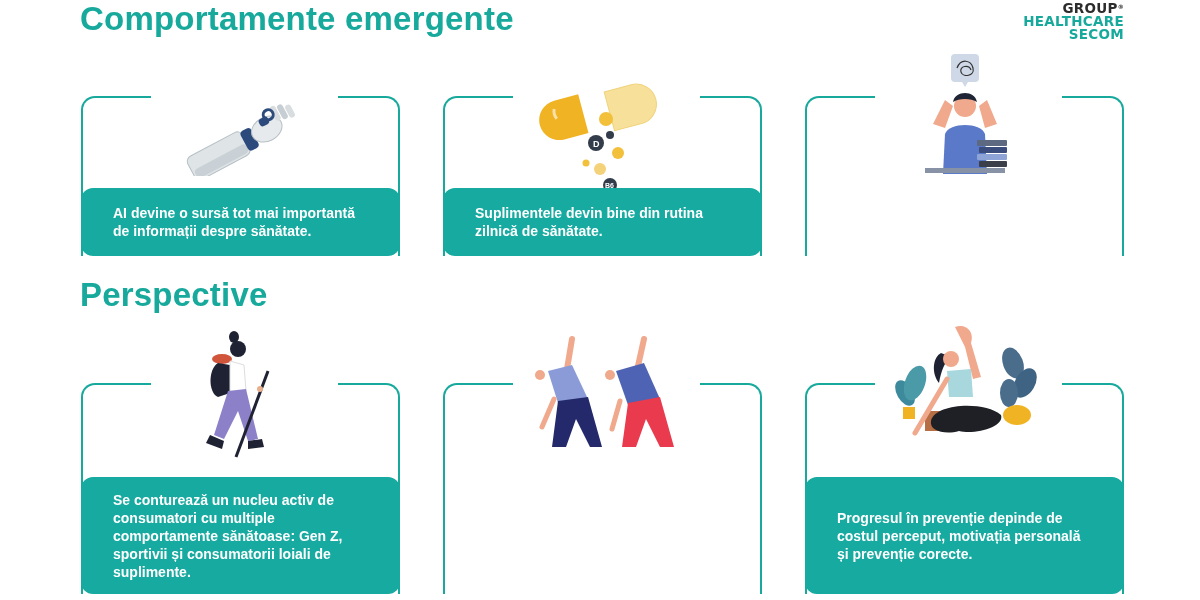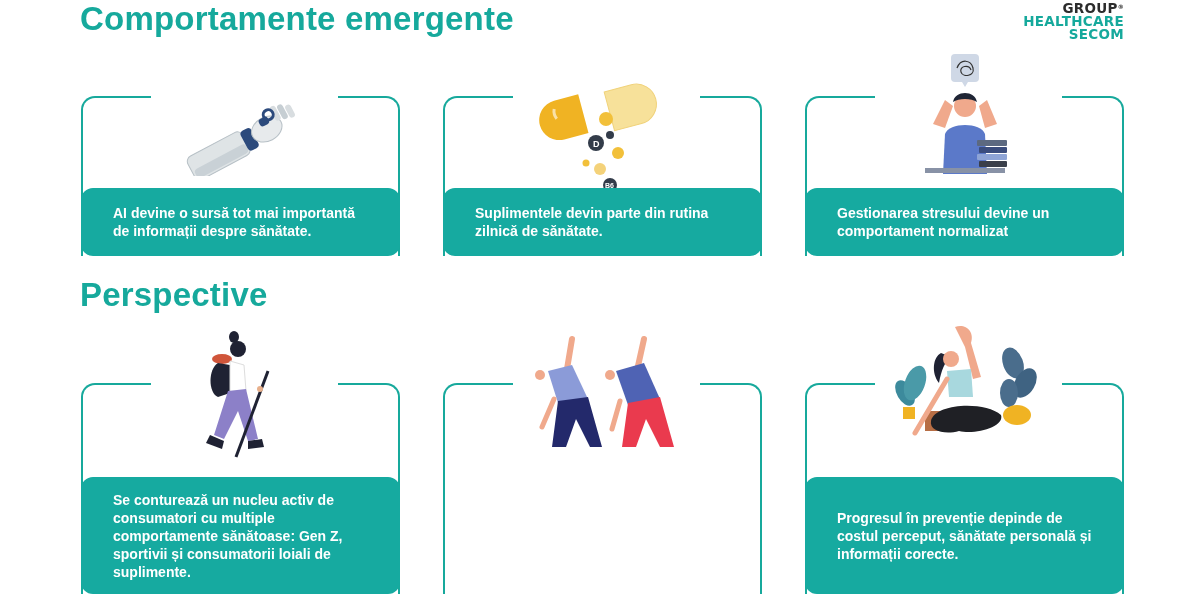--- a/index.html
+++ b/index.html
@@ -115,21 +115,21 @@
       <circle cx="58" cy="70" r="8" fill="#333c4a"></circle>
       <text x="55" y="74" font-size="9" fill="#fff" font-family="Liberation Sans, sans-serif" font-weight="bold">D</text>
       <circle cx="80" cy="80" r="6" fill="#f2c03a"></circle>
       <circle cx="48" cy="90" r="3.5" fill="#f2c03a"></circle>
       <circle cx="62" cy="96" r="6" fill="#f4d27a"></circle>
       <circle cx="72" cy="112" r="7" fill="#333c4a"></circle>
       <text x="67" y="115" font-size="7" fill="#fff" font-family="Liberation Sans, sans-serif" font-weight="bold">B6</text>
     </svg>
   </div>
   <div class="box">
-    <span>Suplimentele devin parte din rutina zilnică de sănătate.</span>
+    <span>Suplimentele devin bine din rutina zilnică de sănătate.</span>
   </div>
 </div>
 
 <div class="card r1 c3">
   <div class="frame"></div>
   <div class="gap"></div>
   <div class="illus" style="top:-44px;height:122px;">
     <svg width="100" height="120" viewBox="0 0 100 120">
       <rect x="36" y="0" width="28" height="28" rx="4" fill="#cfd8e6"></rect>
       <path d="M42 14 c4 -10 14 -8 16 0 c2 8 -10 10 -12 4 c-2 -6 8 -8 10 -2" stroke="#333" fill="none" stroke-width="1.2"></path>
@@ -138,23 +138,20 @@
       <path d="M82 70 L72 46 L64 52 L70 74 Z" fill="#f0a98c"></path>
       <circle cx="50" cy="52" r="11" fill="#f0a98c"></circle>
       <path d="M38 48 c2 -12 22 -12 24 0 c-6 -4 -18 -4 -24 0" fill="#1f2535"></path>
       <path d="M28 120 L30 80 C34 68 66 68 70 80 L72 120 Z" fill="#5b79c9"></path>
       <rect x="62" y="86" width="30" height="6" rx="1" fill="#5c6980"></rect>
       <rect x="64" y="93" width="28" height="6" rx="1" fill="#3b4d7d"></rect>
       <rect x="62" y="100" width="30" height="6" rx="1" fill="#8ea4d6"></rect>
       <rect x="64" y="107" width="28" height="6" rx="1" fill="#3a3f4a"></rect>
       <rect x="10" y="114" width="80" height="5" fill="#8892a6"></rect>
     </svg>
-  </div>
-  <div class="box">
-    <span>Gestionarea stresului devine un comportament normalizat</span>
   </div>
 </div>
 
 <h1 id="title2" class="section-title">Perspective</h1>
 
 <div class="card r2 c1">
   <div class="frame"></div>
   <div class="gap"></div>
   <div class="illus" style="top:-52px;height:130px;">
     <svg width="90" height="130" viewBox="0 0 90 130">
@@ -209,15 +206,15 @@
       <ellipse cx="132" cy="92" rx="14" ry="10" fill="#f0b323"></ellipse>
       <path d="M70 4 C80 0 90 8 86 20 L96 54 L88 56 L80 24 Z" fill="#f0a98c"></path>
       <path d="M56 30 C48 34 46 50 54 60 C56 48 60 38 66 34 Z" fill="#1f2233"></path>
       <circle cx="66" cy="36" r="8" fill="#f0a98c"></circle>
       <path d="M62 48 L86 46 L88 74 L64 74 Z" fill="#a8d8de"></path>
       <line x1="62" y1="56" x2="30" y2="110" stroke="#f0a98c" stroke-width="5" stroke-linecap="round"></line>
       <path d="M46 98 C50 80 100 78 116 92 C120 104 90 112 74 108 C60 112 44 108 46 98 Z" fill="#1f2025"></path>
     </svg>
   </div>
   <div class="box">
-    <span>Progresul în prevenție depinde de costul perceput, sănătate personală și informații corecte.</span>
+    <span>Progresul în prevenție depinde de costul perceput, motivația personală și prevenție corecte.</span>
   </div>
 </div>
 
 </body></html>

